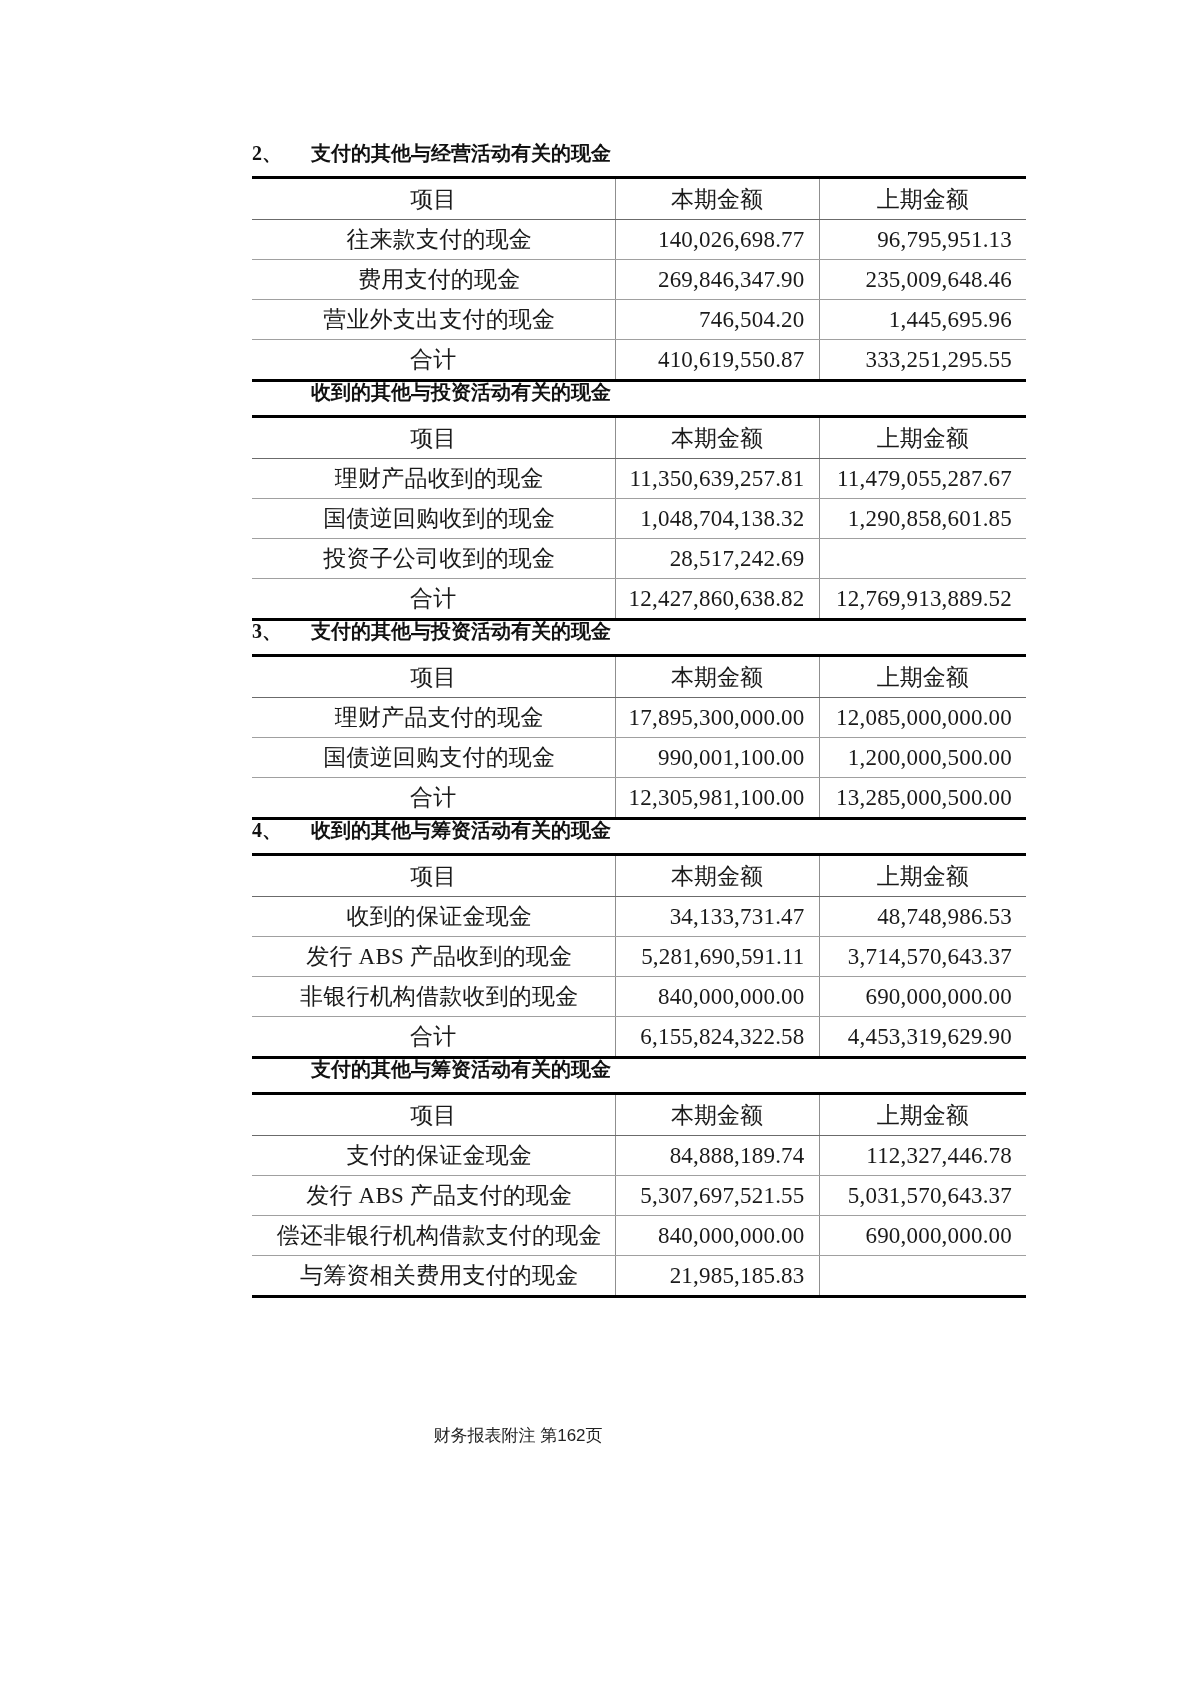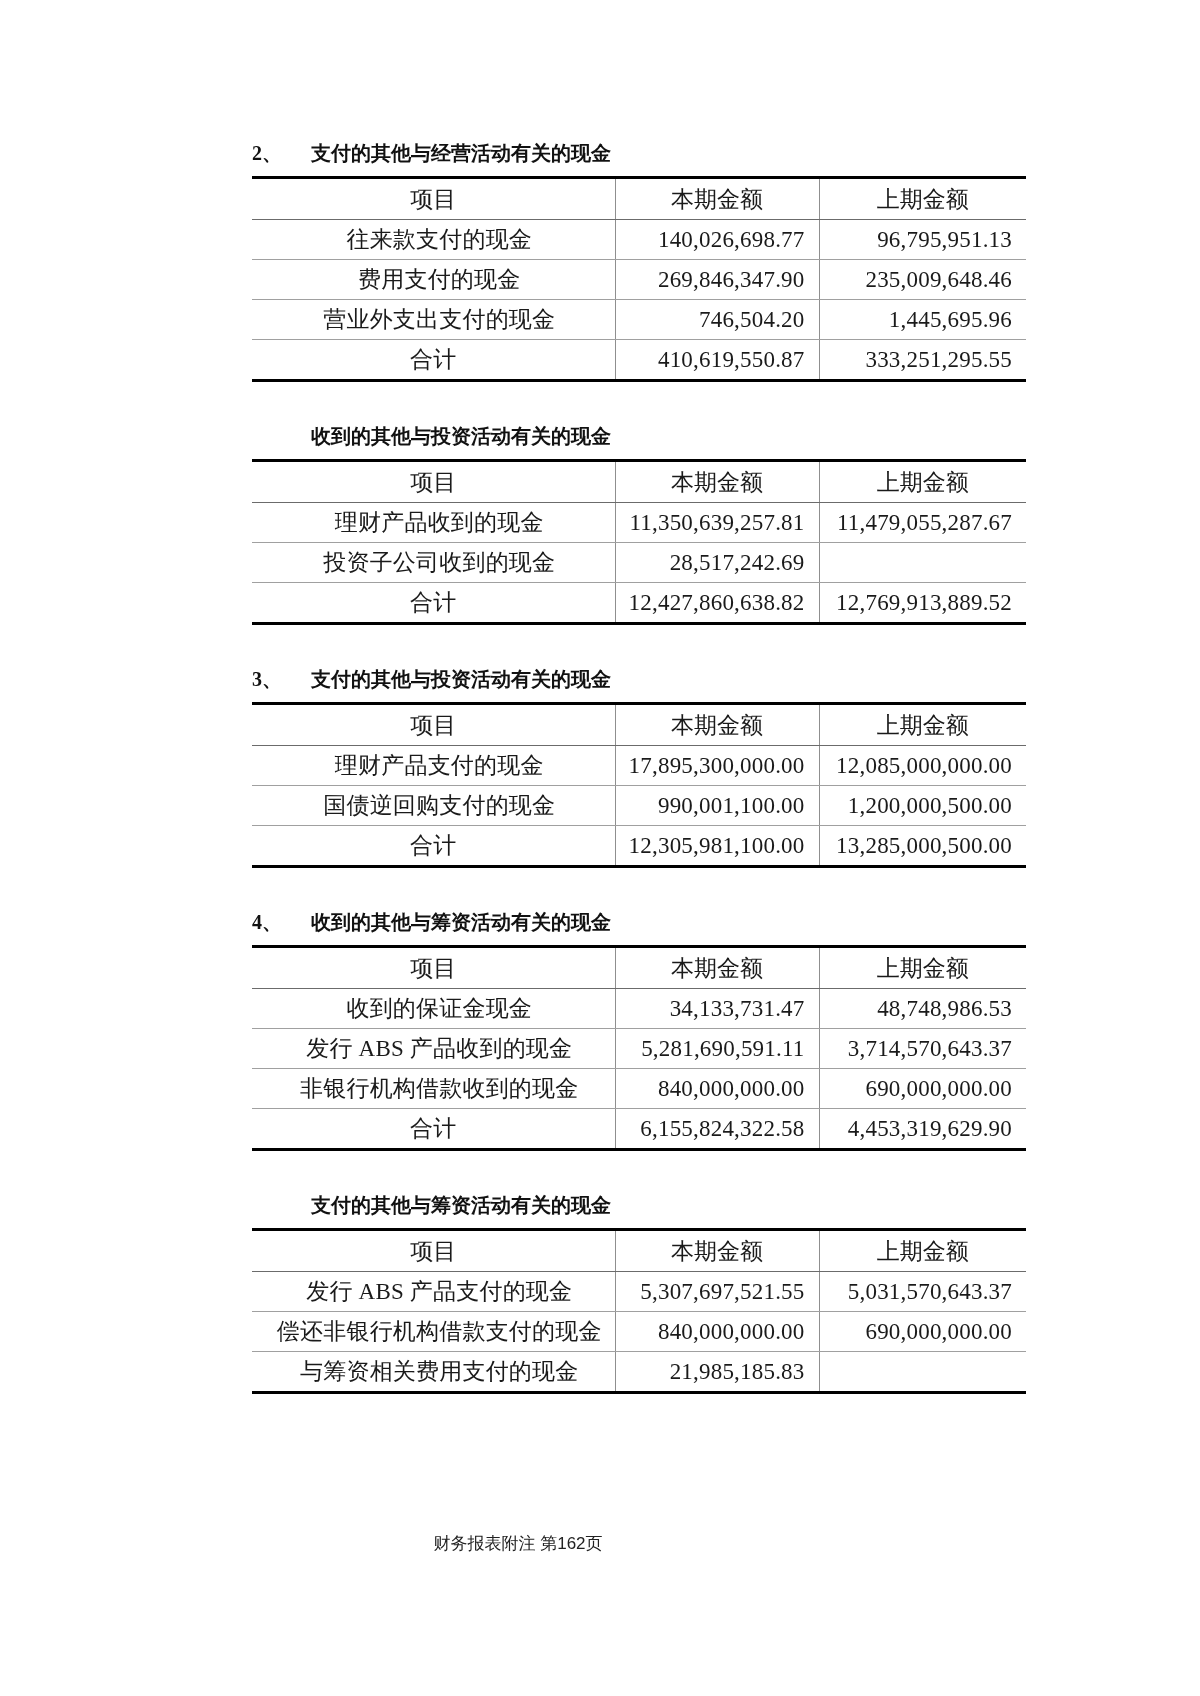--- a/index.html
+++ b/index.html
@@ -10,21 +10,21 @@
     margin:0 auto;
     font-family:"Liberation Serif","DejaVu Serif",serif;
     color:#1a1a1a;
     overflow:hidden;
   }
   .content{
     position:absolute;
     left:252px;top:143px;
     width:774px;
   }
-  .sec{margin-top:44px;}
+  .sec{}
   .sec:first-child{margin-top:0;}
   .sec-title{
     display:flex;
     align-items:baseline;
     font-family:"Liberation Sans","DejaVu Sans",sans-serif;
     font-weight:bold;
     font-size:20px;
     line-height:20px;
     margin:0 0 13px 0;
     color:#111;
@@ -61,21 +61,21 @@
     letter-spacing:0.2px;
   }
   table.fin tbody tr:last-child td{border-bottom:none;}
   table.fin th:nth-child(1),table.fin td:nth-child(1){border-right:1px solid #8f8f8f;}
   table.fin th:nth-child(2),table.fin td:nth-child(2){border-right:1px solid #8f8f8f;}
   table.fin td:nth-child(1){text-align:center;padding-left:12px;}
   table.fin td:nth-child(2),table.fin td:nth-child(3){text-align:right;padding-right:14px;}
   table.fin tr.total td:nth-child(1){text-align:center;padding-left:0;}
   .footer{
     position:absolute;
-    left:0;top:1532px;
+    left:0;top:1424px;
     width:1036px;
     text-align:center;
     font-family:"Liberation Sans","DejaVu Sans",sans-serif;
     font-size:17px;
     color:#222;
   }
 </style>
 </head>
 <body>
 
@@ -143,20 +143,25 @@
             <th>上期金额</th>
           </tr>
         </thead>
         <tbody>
             <tr>
               <td>理财产品收到的现金</td>
               <td>11,350,639,257.81</td>
               <td>11,479,055,287.67</td>
             </tr>
             <tr>
+              <td>国债逆回购收到的现金</td>
+              <td>1,048,704,138.32</td>
+              <td>1,290,858,601.85</td>
+            </tr>
+            <tr>
               <td>投资子公司收到的现金</td>
               <td>28,517,242.69</td>
               <td></td>
             </tr>
             <tr class="total">
               <td>合计</td>
               <td>12,427,860,638.82</td>
               <td>12,769,913,889.52</td>
             </tr>
           </tbody>
@@ -257,20 +262,25 @@
           </colgroup>
         <thead>
           <tr>
             <th>项目</th>
             <th>本期金额</th>
             <th>上期金额</th>
           </tr>
         </thead>
         <tbody>
             <tr>
+              <td>支付的保证金现金</td>
+              <td>84,888,189.74</td>
+              <td>112,327,446.78</td>
+            </tr>
+            <tr>
               <td>发行 ABS 产品支付的现金</td>
               <td>5,307,697,521.55</td>
               <td>5,031,570,643.37</td>
             </tr>
             <tr>
               <td>偿还非银行机构借款支付的现金</td>
               <td>840,000,000.00</td>
               <td>690,000,000.00</td>
             </tr>
             <tr>

